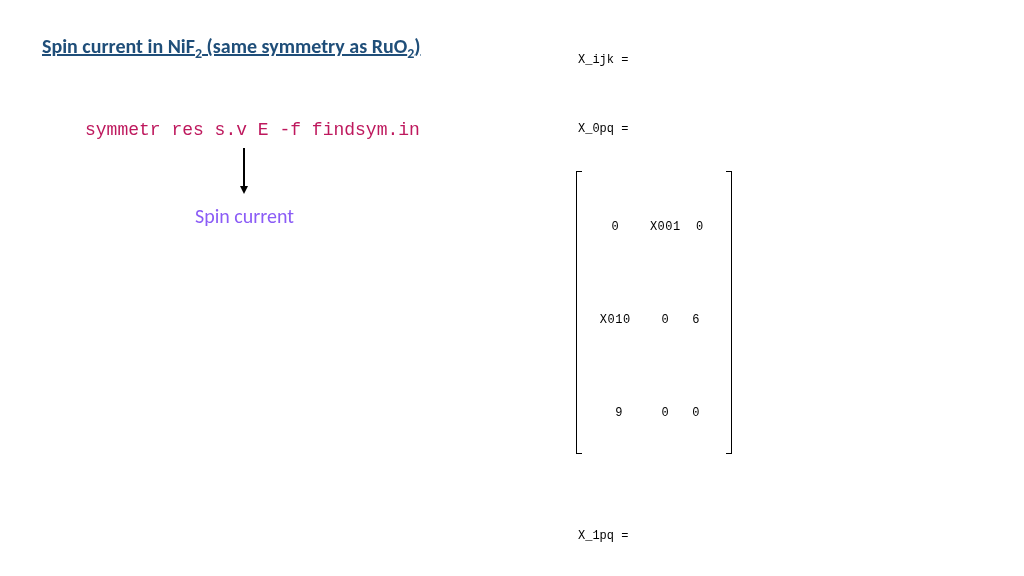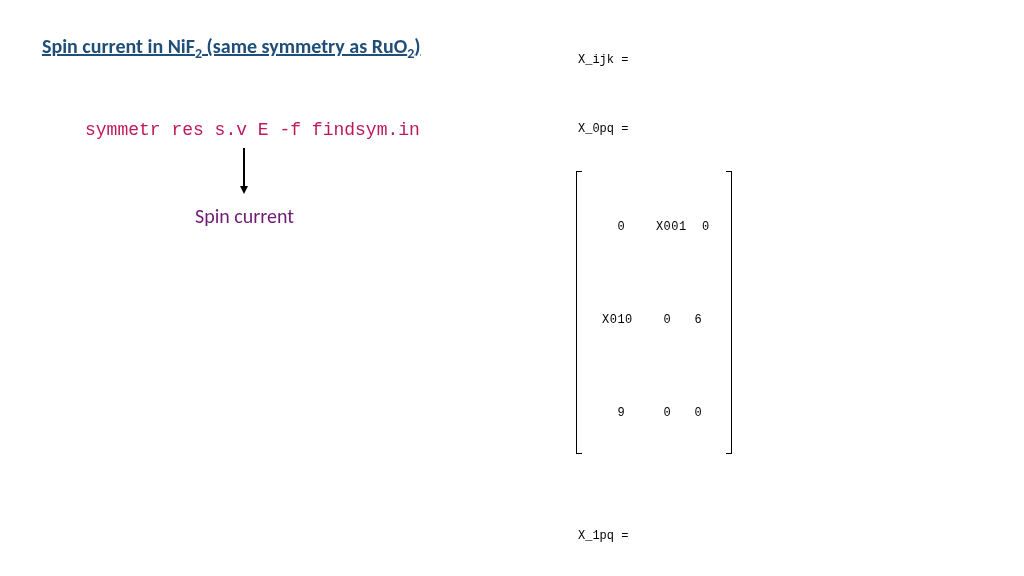--- a/index.html
+++ b/index.html
@@ -51,21 +51,21 @@
       border-left: 4px solid transparent;
       border-right: 4px solid transparent;
       border-top: 8px solid #000;
       margin-left: -3.2px;
     }
     .spin-label {
       position: absolute;
       left: 195px;
       top: 204px;
       font-size: 20px;
-      color: #701a75;
+      color: #8b5cf6;
     }
     .output-block {
       position: absolute;
       left: 578px;
       top: 0px;
       font-family: 'Courier New', monospace;
       font-size: 12px;
       line-height: 1.35;
       color: #000;
       white-space: pre;
@@ -84,22 +84,23 @@
     .bracket-left {
       left: -2px;
       border-right: none;
     }
     .bracket-right {
       border-left: none;
     }
     .bracket-right.w0 { left: 148px; }
     .bracket-right.w1 { left: 168px; }
     .matrix-row {
-      padding: 0 24px;
+      padding: 0 18px;
       letter-spacing: 0.5px;
+      text-align: center;
     }
     .gap { height: 12px; }
     .section-label {
       margin-top: 20px;
     }
   </style>
 </head>
 <body>
 
 <div class="title">Spin current in NiF<sub>2</sub> (same symmetry as RuO<sub>2</sub>)</div>

